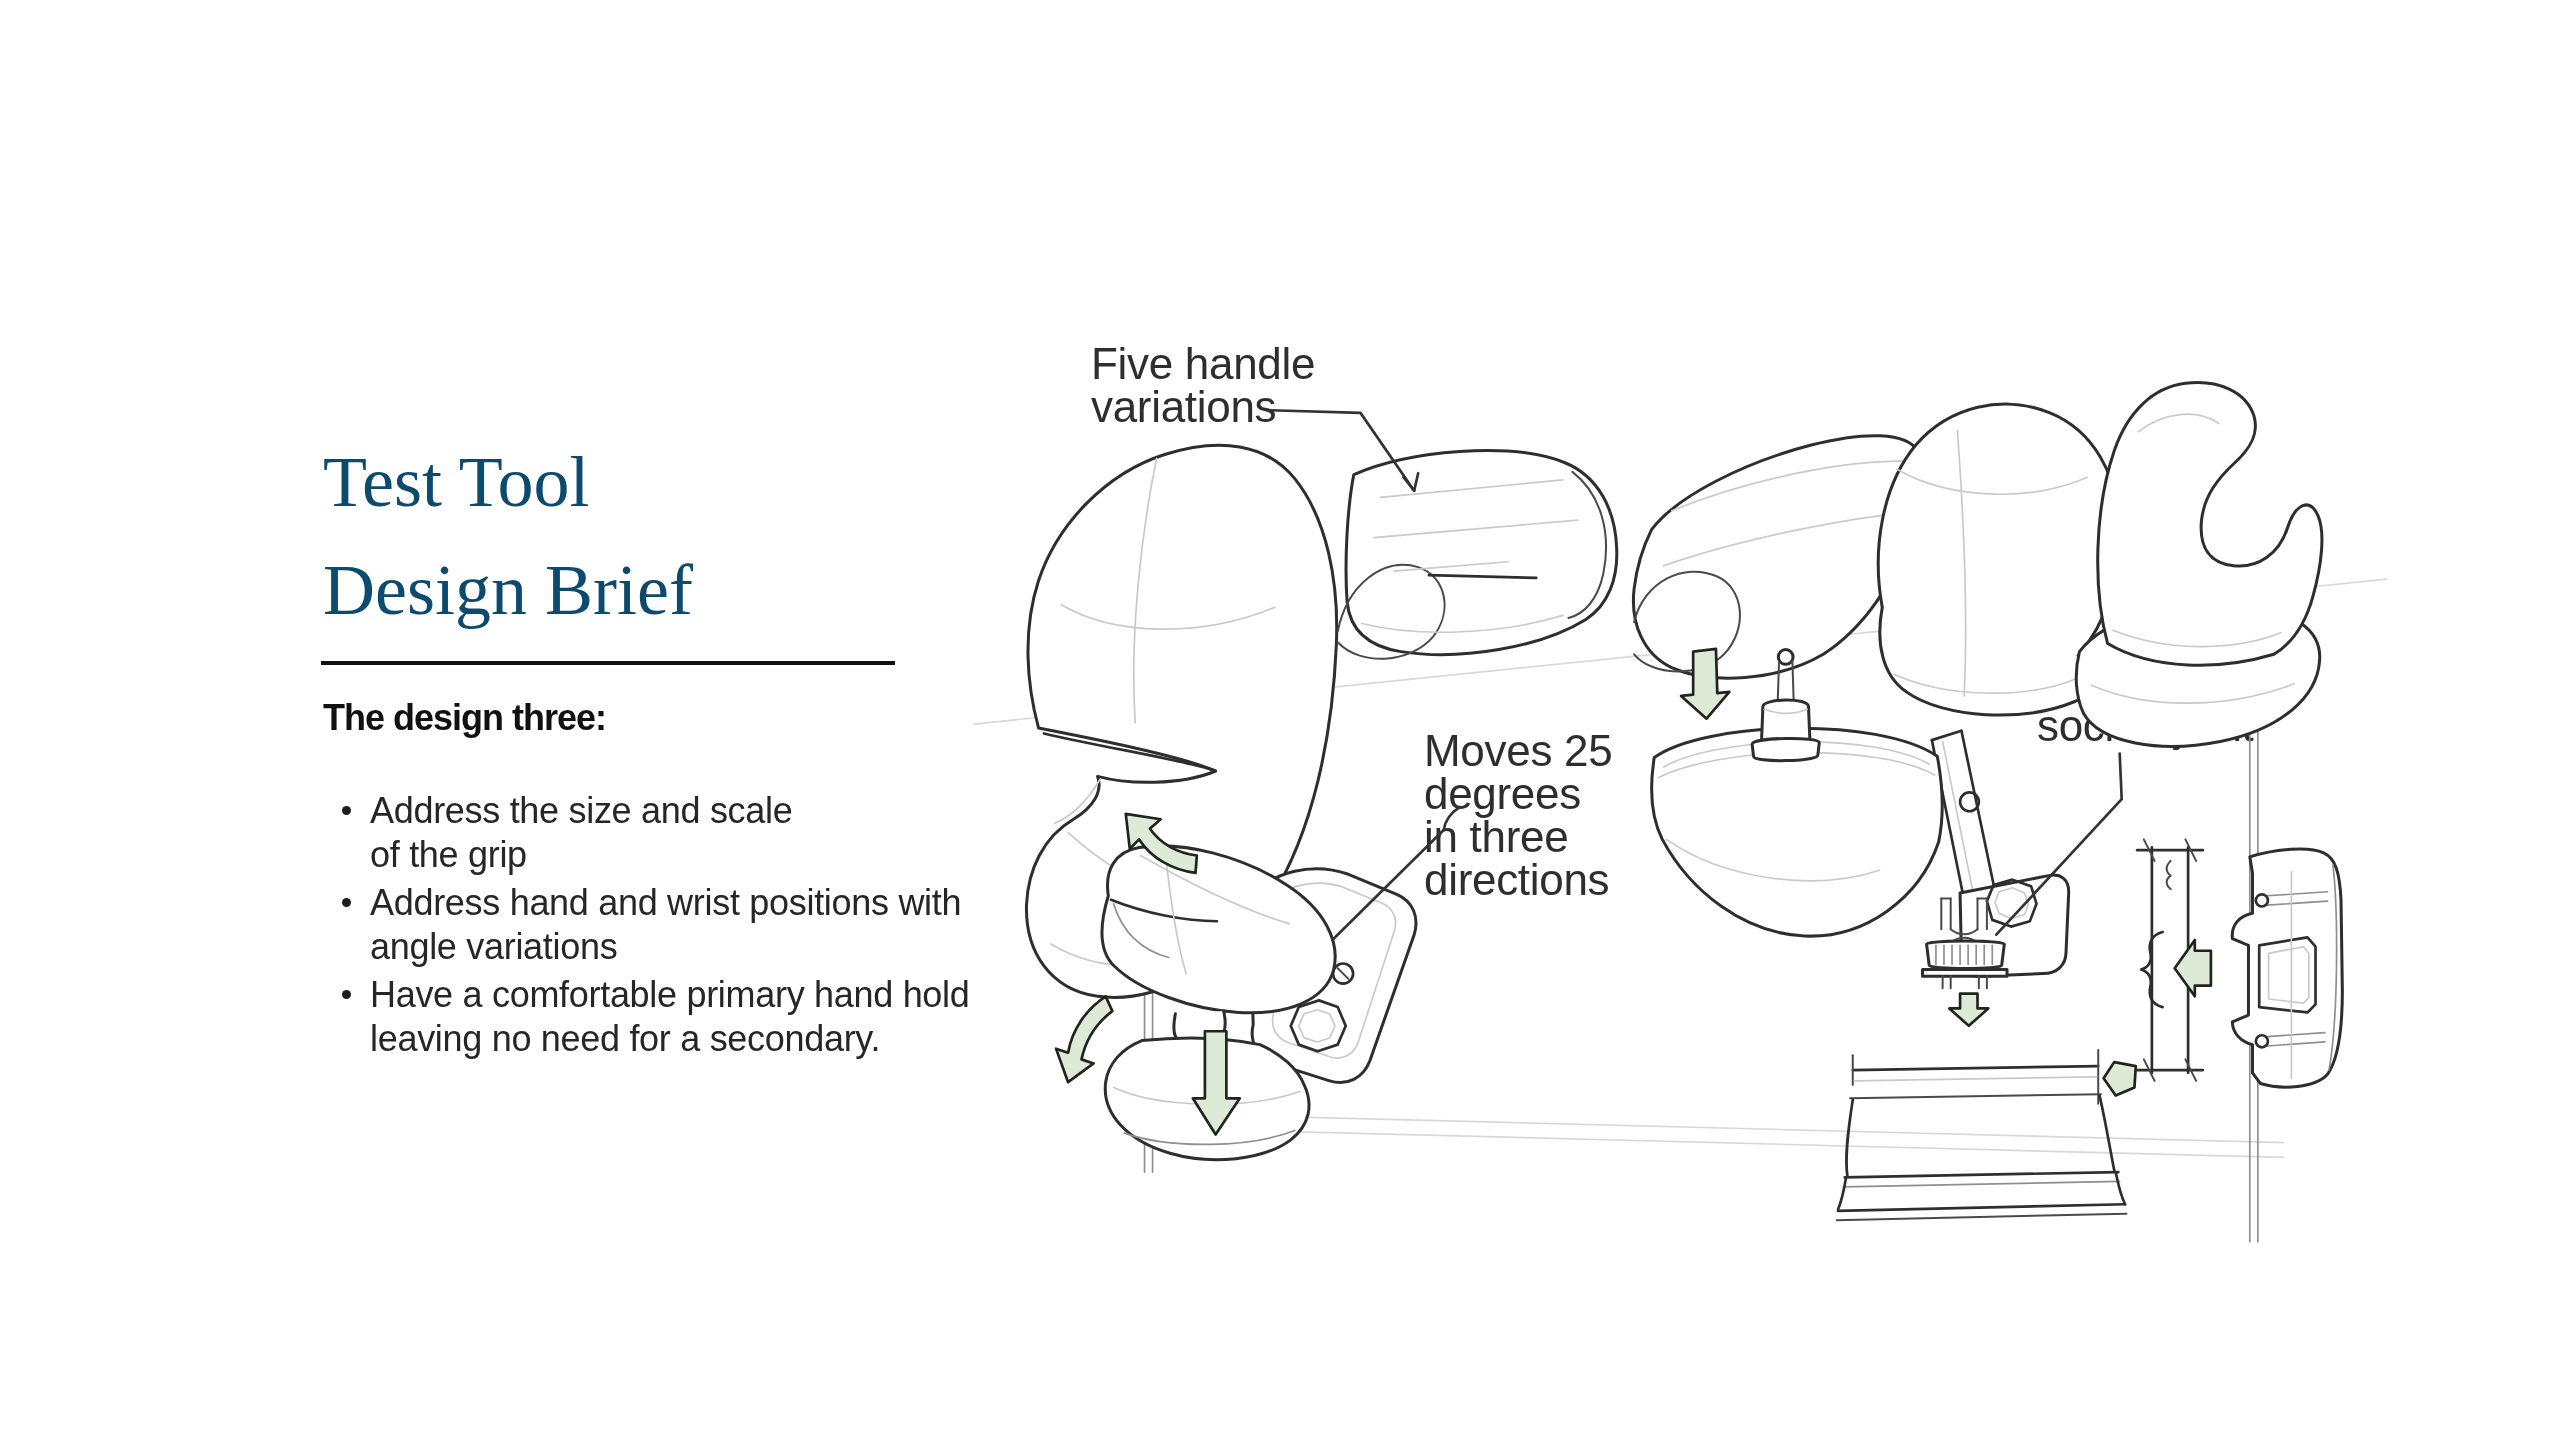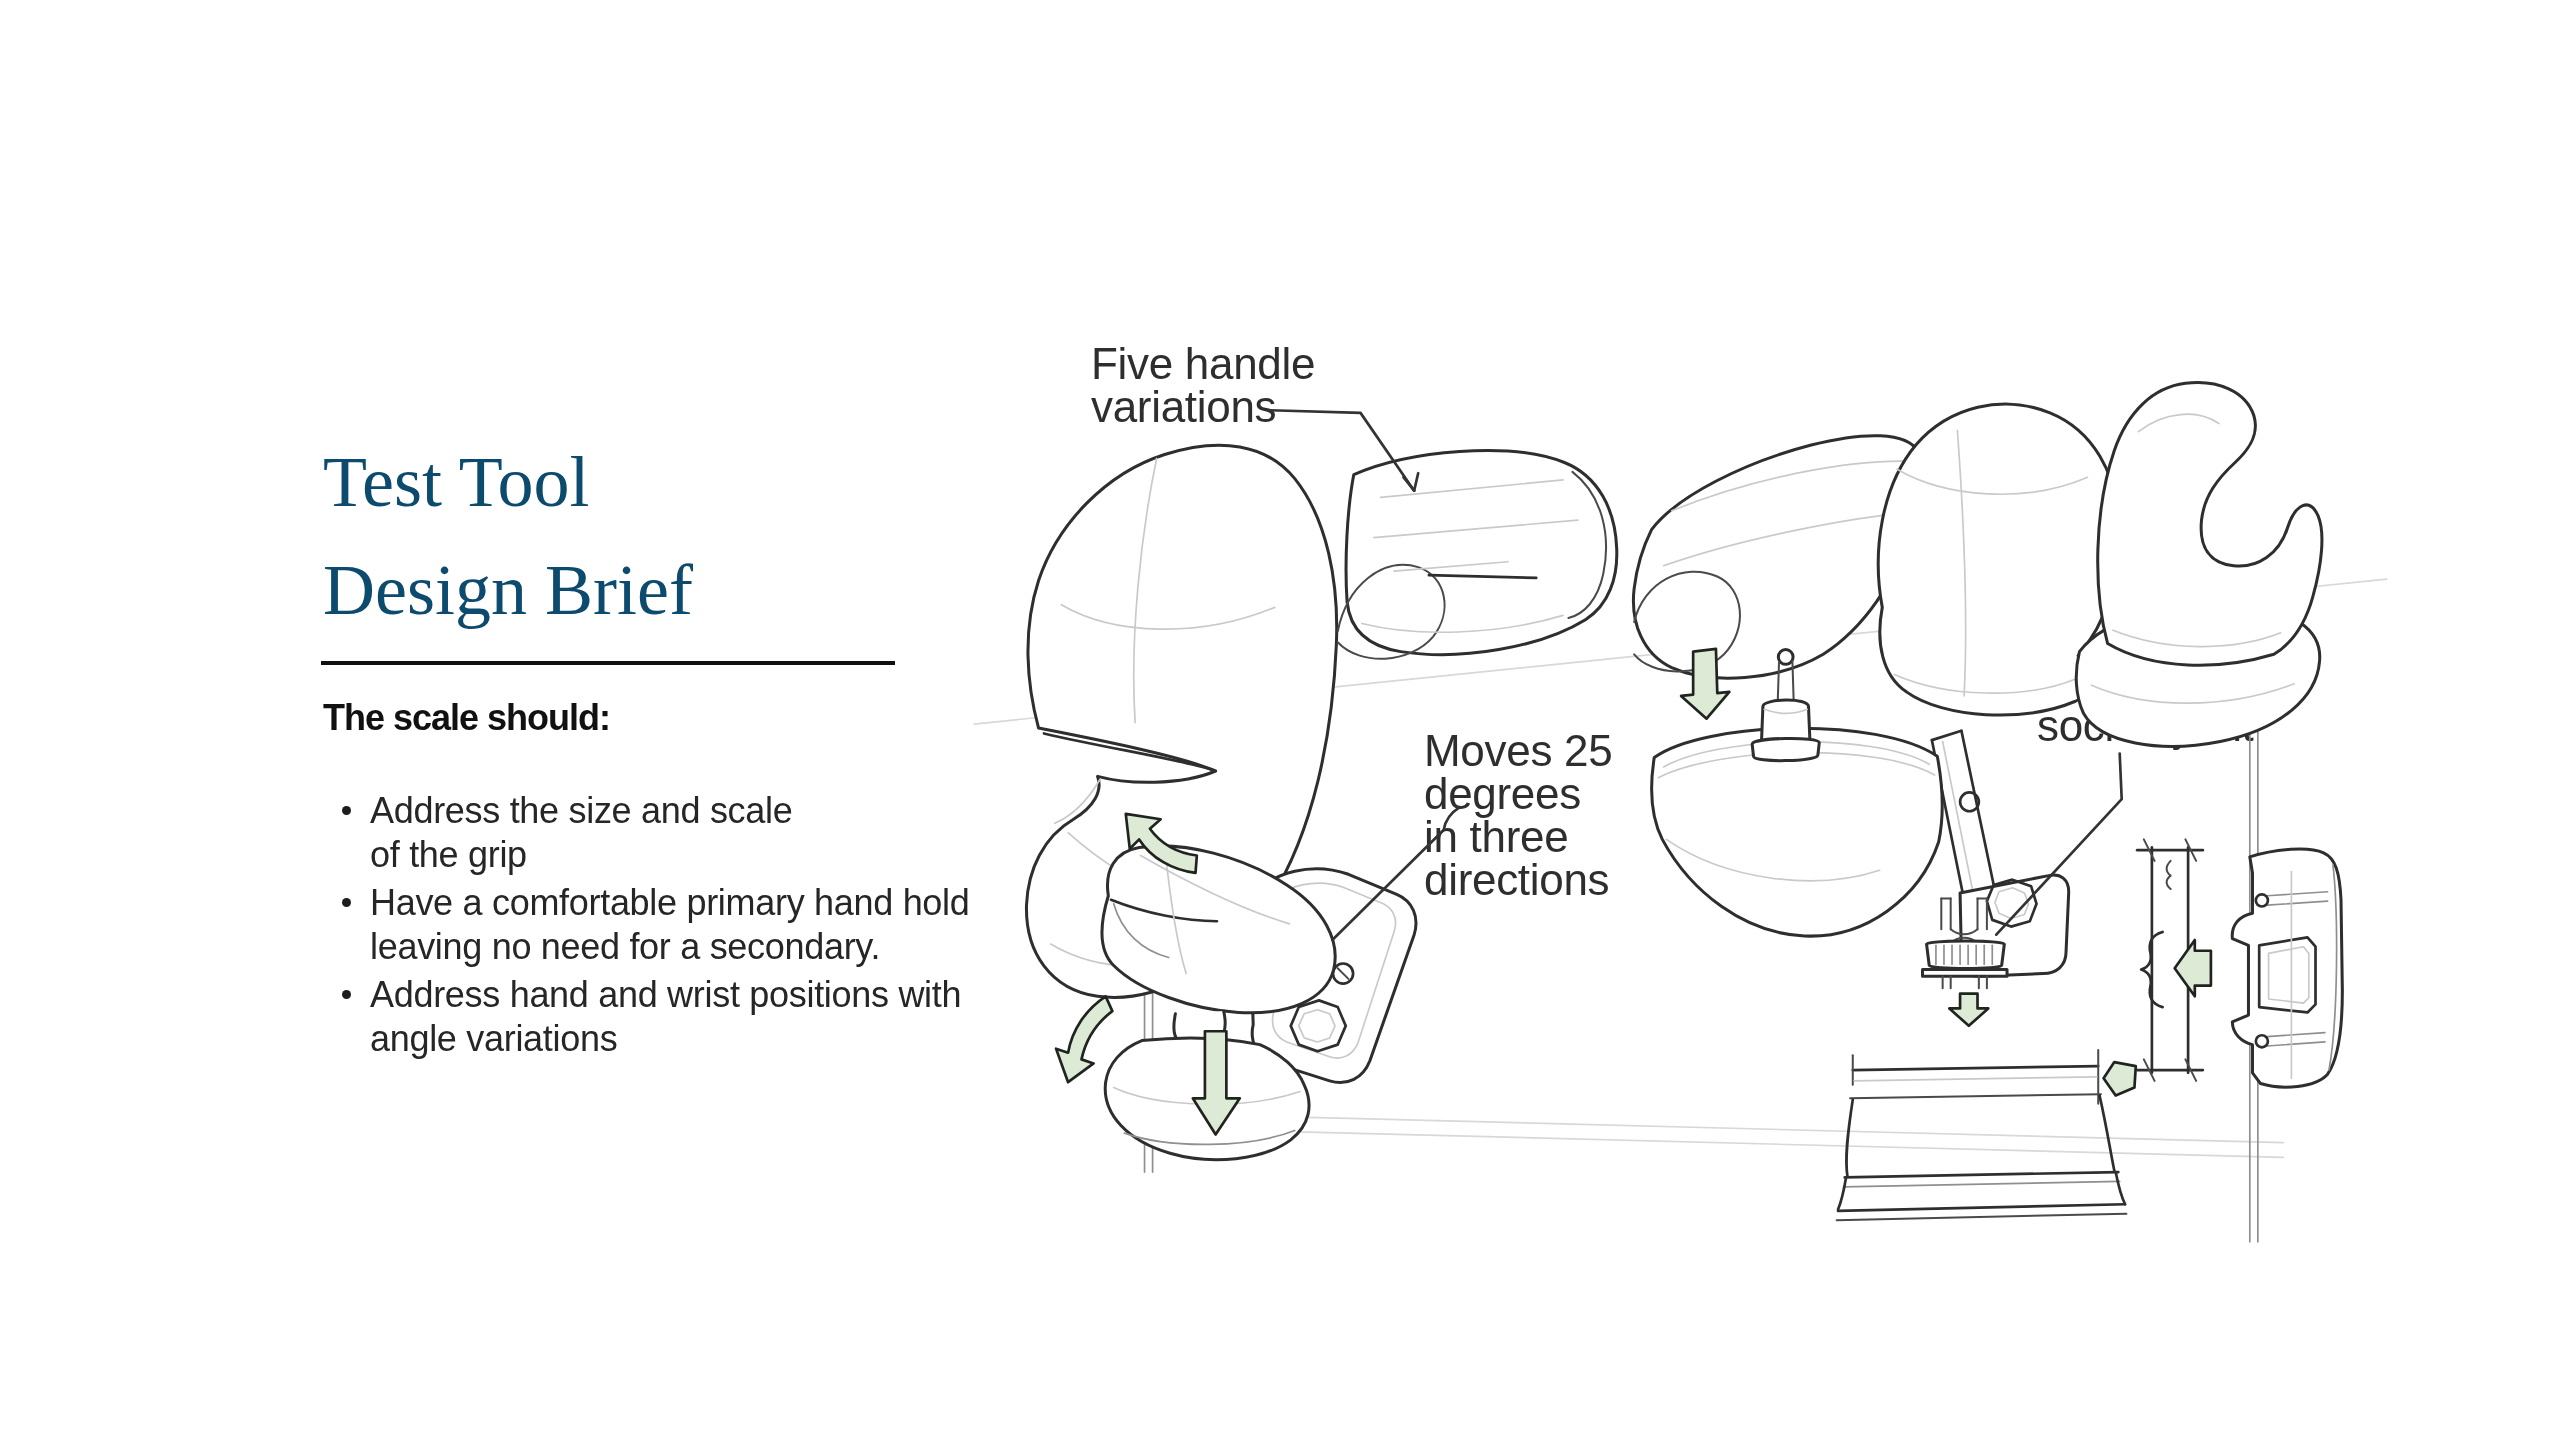--- a/index.html
+++ b/index.html
@@ -57,37 +57,37 @@
   .leader{stroke:#333333;fill:none;stroke-width:4;}
 </style>
 </head>
 <body>
 
 <h1 class="page-title pre">Test Tool
 Design Brief</h1>
 
 <div class="divider"></div>
 
-<div class="section-heading">The scale should:</div>
+<div class="section-heading">The design three:</div>
 
 <ul class="bullet-list">
   <li>
     <span class="dot"></span>
     <span class="pre">Address the size and scale
 of the grip</span>
   </li>
   <li>
     <span class="dot"></span>
-    <span class="pre">Have a comfortable primary hand hold
-leaving no need for a secondary.</span>
+    <span class="pre">Address hand and wrist positions with
+angle variations</span>
   </li>
   <li>
     <span class="dot"></span>
-    <span class="pre">Address hand and wrist positions with
-angle variations</span>
+    <span class="pre">Have a comfortable primary hand hold
+leaving no need for a secondary.</span>
   </li>
 </ul>
 
 <div id="anno-five" class="anno pre">Five handle
 variations</div>
 <div id="anno-moves" class="anno pre">Moves 25
 degrees
 in three
 directions</div>
 <div id="anno-ball" class="anno pre">Ball and

